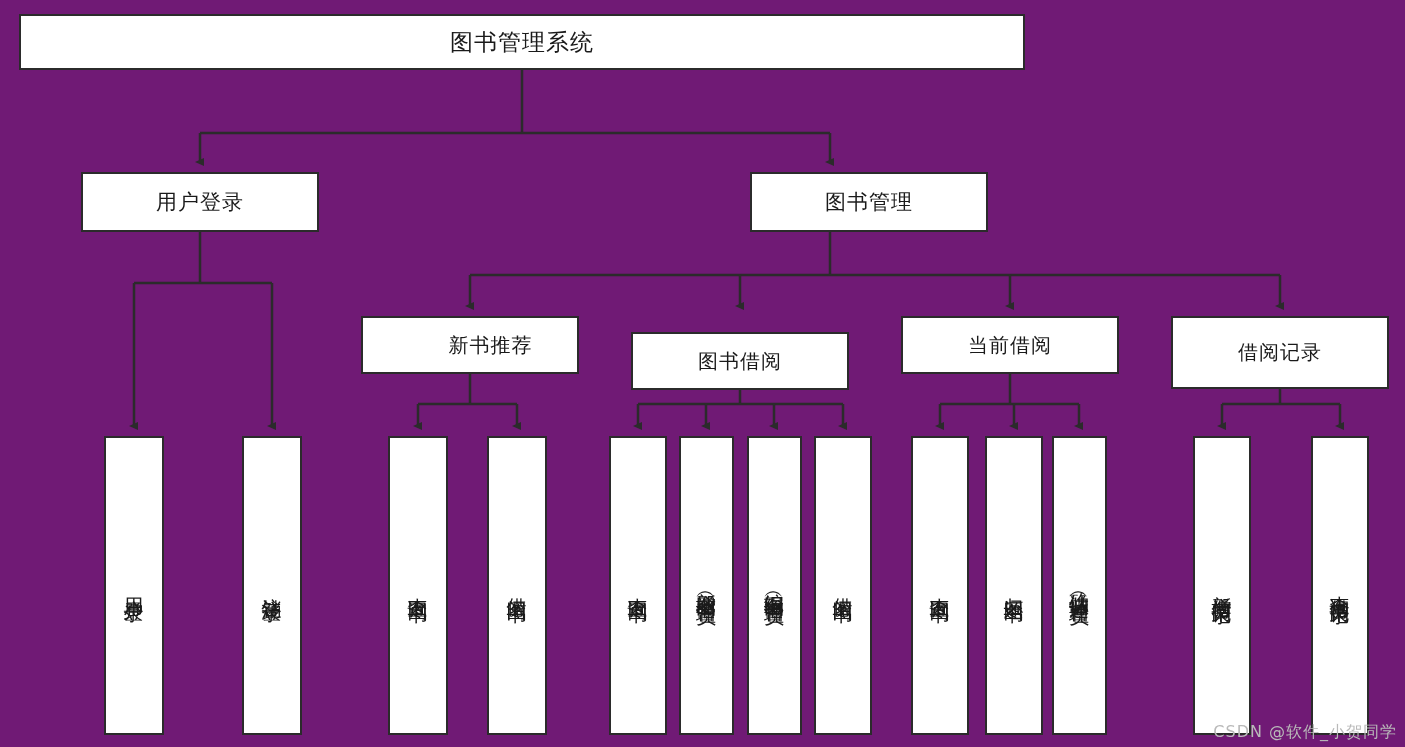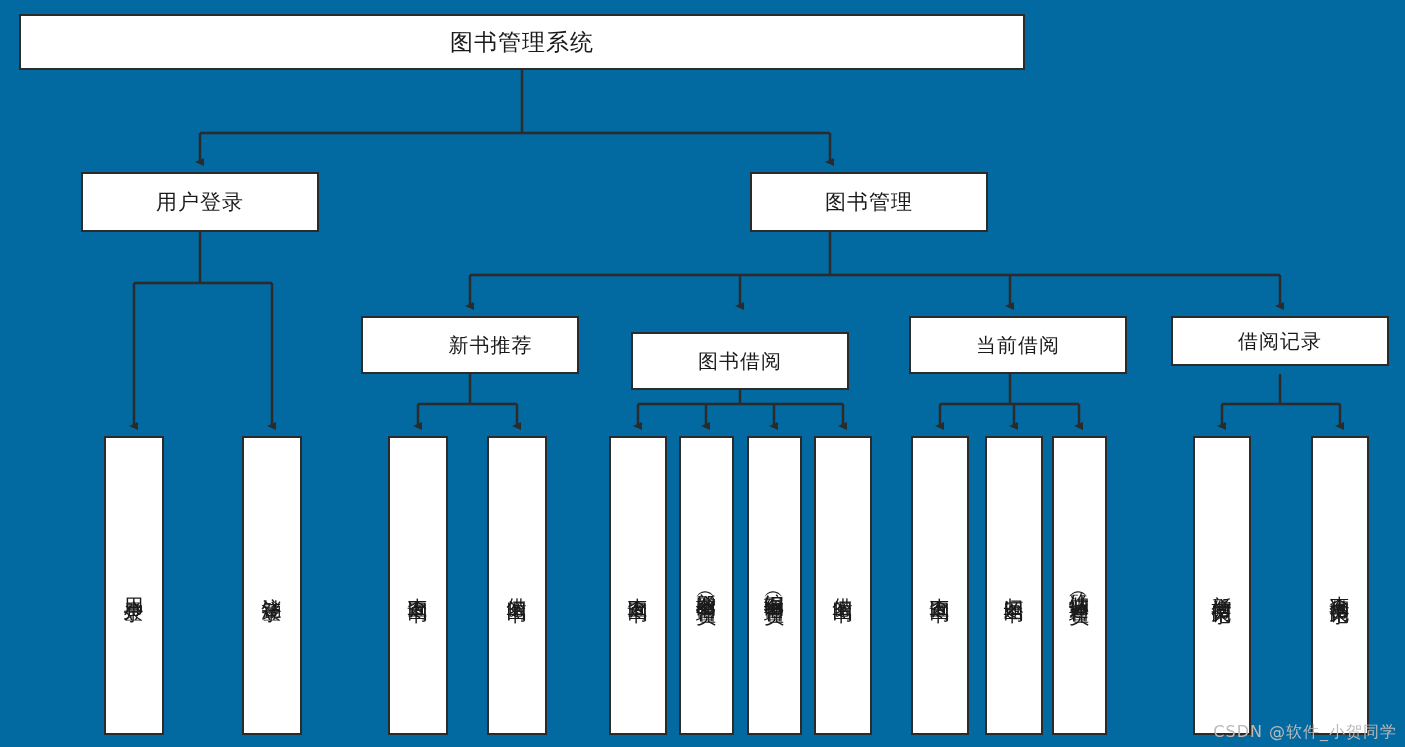--- a/index.html
+++ b/index.html
@@ -7,21 +7,21 @@
     padding: 0;
     background: #ffffff;
   }
   body {
     font-family: "DejaVu Sans", "Liberation Sans", sans-serif;
   }
   #canvas {
     position: relative;
     width: 1405px;
     height: 747px;
-    background: #0369a1;
+    background: #701a75;
     overflow: hidden;
   }
   svg.wires {
     position: absolute;
     left: 0;
     top: 0;
     width: 1405px;
     height: 747px;
     pointer-events: none;
   }
@@ -138,24 +138,24 @@
   <div class="node lvl2" style="left:711px; top:172px; width:238px; height:60px;margin-left:39px;">
     <span class="htext">图书管理</span>
   </div>
 
   <div class="node lvl3" style="left:361px; top:316px; width:218px; height:58px;padding-left:41px;">
     <span class="htext">新书推荐</span>
   </div>
   <div class="node lvl3" style="left:631px; top:332px; width:218px; height:58px;">
     <span class="htext">图书借阅</span>
   </div>
-  <div class="node lvl3" style="left:901px; top:316px; width:218px; height:58px;margin-left:8px;">
+  <div class="node lvl3" style="left:901px; top:316px; width:218px; height:58px;">
     <span class="htext">当前借阅</span>
   </div>
-  <div class="node lvl3" style="left:1171px; top:316px; width:218px; height:50px;">
+  <div class="node lvl3" style="left:1171px; top:316px; width:218px; height:73px;">
     <span class="htext">借阅记录</span>
   </div>
 
   <div class="node leaf" style="left:104px; top:436px; width:60px; height:299px;">
     <span class="vtext">用户登录</span>
   </div>
   <div class="node leaf" style="left:242px; top:436px; width:60px; height:299px;">
     <span class="vtext">注销登录</span>
   </div>
   <div class="node leaf" style="left:388px; top:436px; width:60px; height:299px;">

